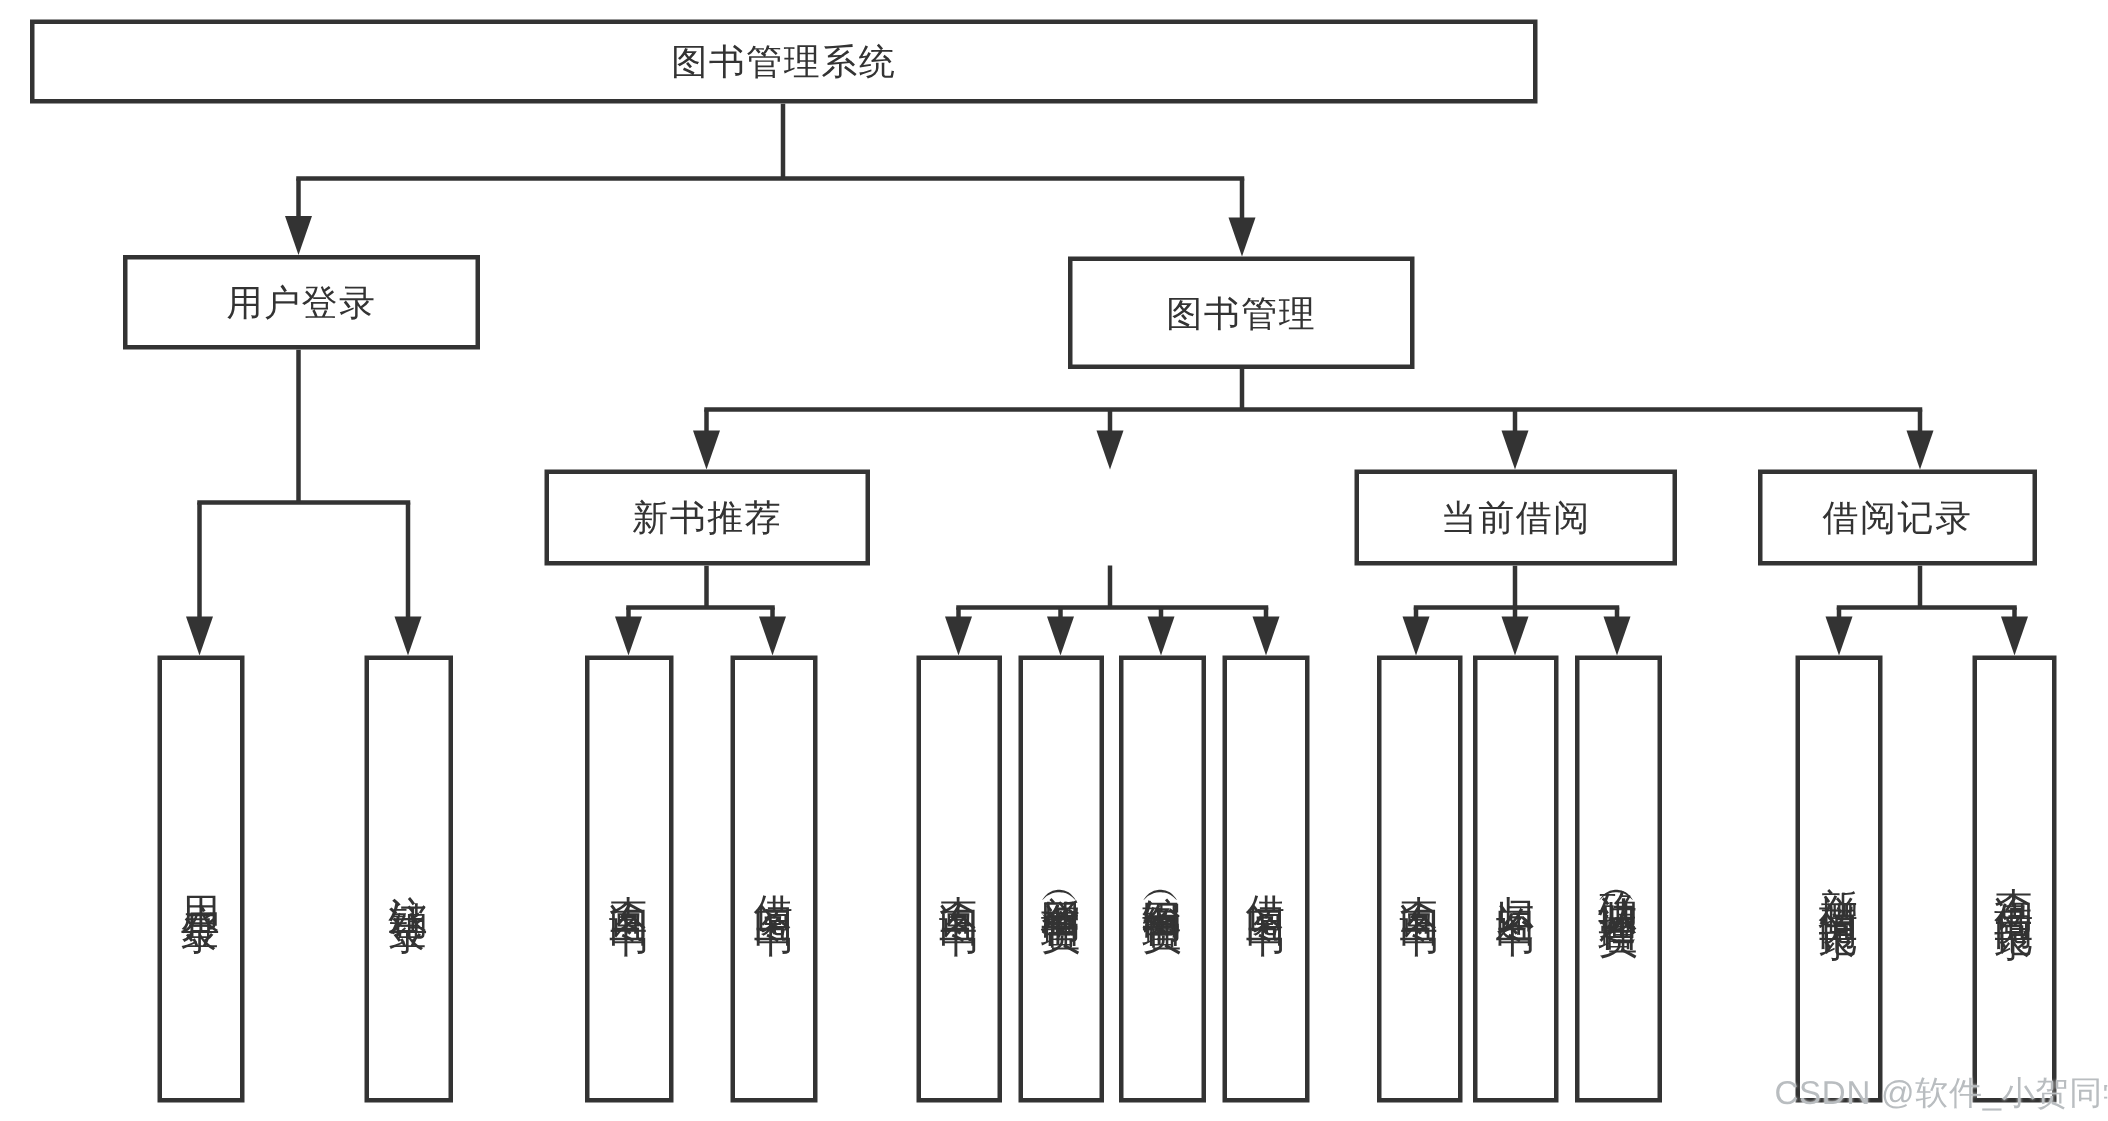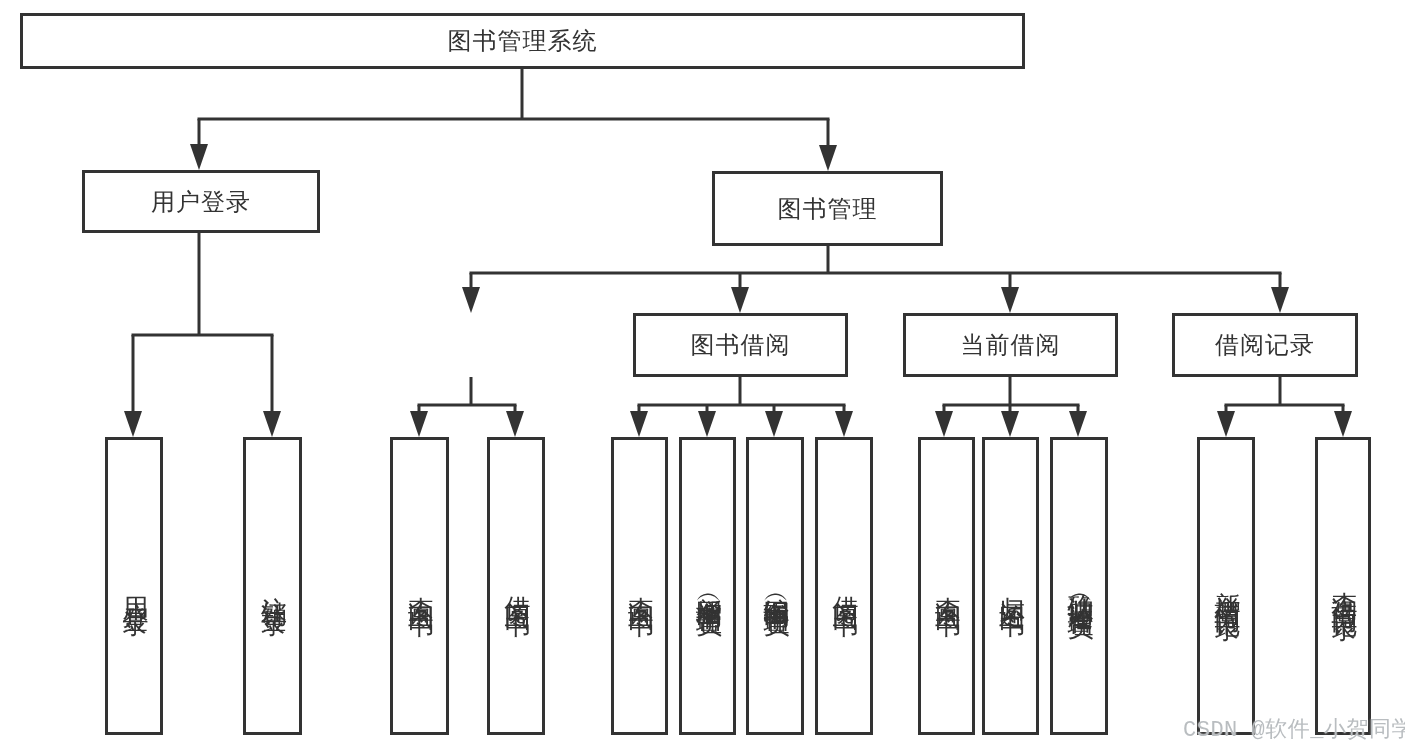--- a/index.html
+++ b/index.html
@@ -1,18 +1,18 @@
 <!DOCTYPE html>
 <html><head>
 <meta charset="utf-8">
 <style>
   html,body{margin:0;padding:0;background:#fff;}
   .stage{
     position:relative;width:1405px;height:747px;background:#fff;overflow:hidden;
-    font-family:Liberation Mono, monospace;color:#333;
+    font-family:Liberation Sans, sans-serif;color:#333;
   }
   .connector-layer{position:absolute;left:0;top:0;z-index:1;}
   .node{
     position:absolute;box-sizing:border-box;background:#fff;border:3px solid #333;
     display:flex;align-items:center;justify-content:center;z-index:2;
   }
   .hnode{font-size:24px;letter-spacing:1px;white-space:nowrap;}
   .root{font-size:24px;}
   .leaf{z-index:2;}
   .leaf .vtext{
@@ -103,22 +103,22 @@
     <span>图书管理系统</span>
   </div>
 
   <div class="node hnode" style="left:82px;top:170px;width:238px;height:63px;">
     <span>用户登录</span>
   </div>
   <div class="node hnode" style="left:712px;top:171px;width:231px;height:75px;">
     <span>图书管理</span>
   </div>
 
-  <div class="node hnode" style="left:633px;top:313px;width:215px;height:64px;">
-    <span>图书借阅</span>
+  <div class="node hnode" style="left:363px;top:313px;width:217px;height:64px;">
+    <span>新书推荐</span>
   </div>
   <div class="node hnode" style="left:903px;top:313px;width:215px;height:64px;justify-content:center;">
     <span>当前借阅</span>
   </div>
   <div class="node hnode" style="left:1172px;top:313px;width:186px;height:64px;">
     <span>借阅记录</span>
   </div>
 
   <div class="node leaf" style="left:105px;top:437px;width:58px;height:298px;">
     <span class="vtext">用户登录</span>

